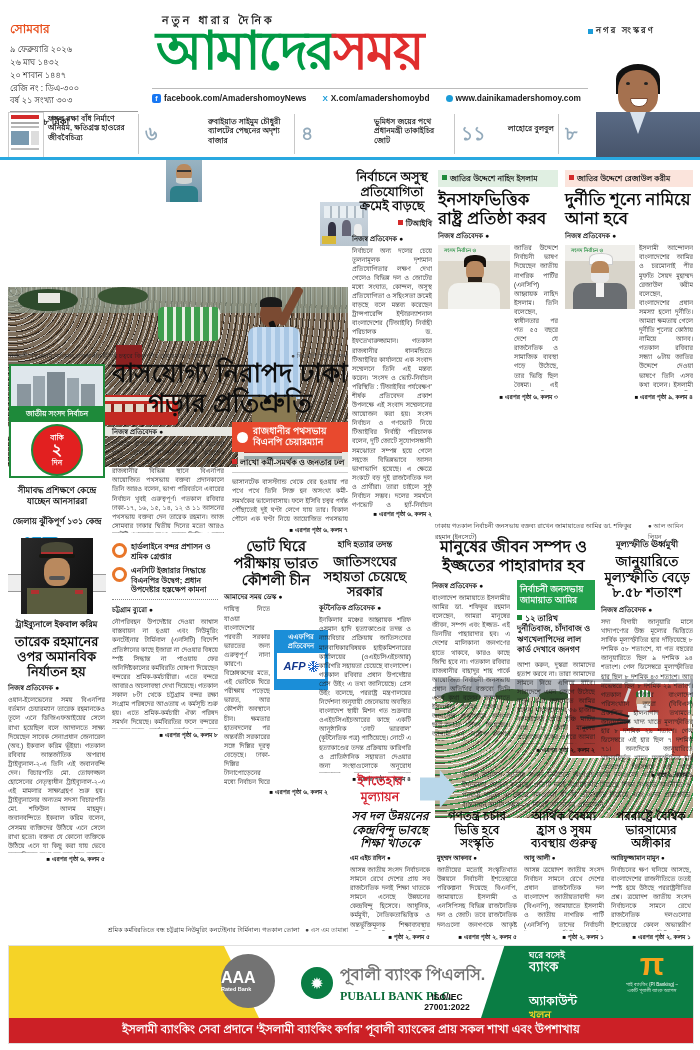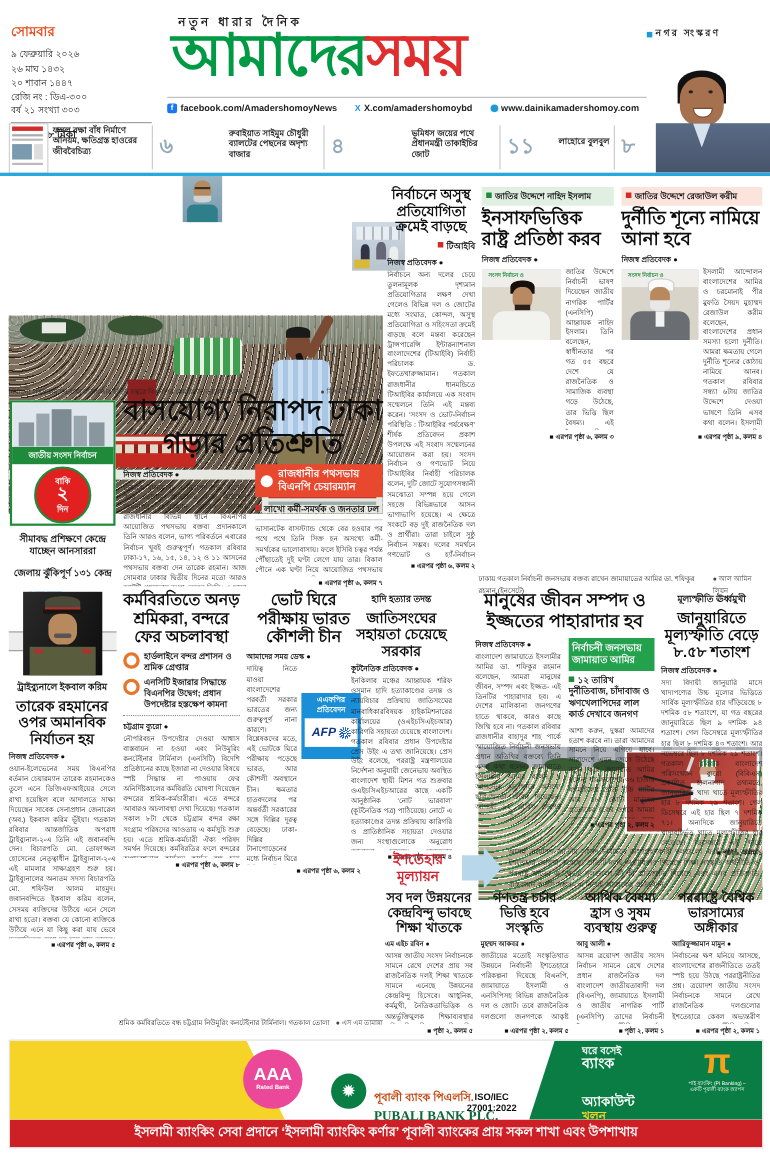--- a/index.html
+++ b/index.html
@@ -287,21 +287,20 @@
     </div>
     <div class="kick" style="font-size:8.3px;margin-top:4px;">ট্রাইব্যুনালে ইকবাল করিম</div>
     <div class="hl" style="font-size:13px;margin:2px 0 3px;">তারেক রহমানের ওপর অমানবিক নির্যাতন হয়</div>
     <div class="by">নিজস্ব প্রতিবেদক ●</div>
     <div class="bt" style="height:158px;">ওয়ান-ইলেভেনের সময় বিএনপির বর্তমান চেয়ারম্যান তারেক রহমানকেও তুলে এনে ডিজিএফআইয়ের সেলে রাখা হয়েছিল বলে আদালতে সাক্ষ্য দিয়েছেন সাবেক সেনাপ্রধান জেনারেল (অব.) ইকবাল করিম ভূঁইয়া। গতকাল রবিবার আন্তর্জাতিক অপরাধ ট্রাইব্যুনাল-২-এ তিনি এই জবানবন্দি দেন। বিচারপতি মো. তোফাজ্জল হোসেনের নেতৃত্বাধীন ট্রাইব্যুনাল-২-এ এই মামলার সাক্ষ্যগ্রহণ শুরু হয়। ট্রাইব্যুনালের অন্যতম সদস্য বিচারপতি মো. শফিউল আলম মাহমুদ। জবানবন্দিতে ইকবাল করিম বলেন, সেসময় ব্যক্তিদের উঠিয়ে এনে সেলে রাখা হতো। বক্তব্য যে কোনো ব্যক্তিকে উঠিয়ে এনে যা কিছু করা যায় ভেবে মনস্তাত্ত্বিক ব্যথা দূর হয়ে যায় তাদের। অর্থাৎ, যা ইচ্ছা তা-ই করা হতো- ভাবতে শুরু করেন তারা। তিনি বলেন, ২০০৭ থেকে ২০০৯ সালে মূল নিয়ন্ত্রক হয়ে ওঠে ডিজিএফআই। বিভিন্ন সময়ে তারা লোকদের উঠিয়ে এনে নিজেদের সেলে রেখে জিজ্ঞাসাবাদ করত। এর মধ্যে অনেক মন্ত্রী-রাজনৈতিক ব্যক্তি</div>
     <div class="jp">■ এরপর পৃষ্ঠা ৬, কলম ৫</div>
   </div>
 
 
   <div class="abs" style="left:112px;top:538px;width:106px;">
-    <div class="hl" style="font-size:14.5px;">কর্মবিরতিতে অনড় শ্রমিকরা, বন্দরে ফের অচলাবস্থা</div>
     <div class="b-item">
       <span class="dot-orange"></span>
       <span>হার্ডলাইনে বন্দর প্রশাসন ও শ্রমিক গ্রেপ্তার</span>
     </div>
     <div class="b-item">
       <span class="dot-orange"></span>
       <span>এনসিটি ইজারার সিদ্ধান্তে বিএনপির উদ্বেগ; প্রধান উপদেষ্টার হস্তক্ষেপ কামনা</span>
     </div>
     <div style="border-bottom:1px dotted #888;margin:3px 0 4px;"></div>
     <div class="by">চট্টগ্রাম ব্যুরো ●</div>
@@ -359,21 +358,21 @@
 
 
   <div class="abs" style="left:342px;top:774px;width:76px;text-align:center;color:#d41f2c;font-weight:bold;font-size:12.5px;line-height:1.25;">
     <div>ইশতেহার</div>
     <div>মূল্যায়ন</div>
   </div>
   <div class="abs" style="left:420px;top:770px;width:36px;height:38px;background:#b9d7ea;clip-path:polygon(0 20%,55% 20%,55% 0,100% 50%,55% 100%,55% 80%,0 80%);"></div>
   <div class="abs" style="left:462px;top:770px;width:228px;font-size:6.8px;line-height:1.45;text-align:justify;color:#222;">আসন্ন ত্রয়োদশ জাতীয় সংসদ নির্বাচনে অংশগ্রহণকারী দলগুলো এরই মধ্যে তাদের ইশতেহার ঘোষণা করেছে। প্রতিটি দলই অগ্রাধিকার দিয়েছে শিক্ষা সংস্কৃতি অর্থনীতি ও পররাষ্ট্র খাতে। এ ক্ষেত্রে দলগুলো কী কী প্রতিশ্রুতি দিয়েছে এবং এসব প্রতিশ্রুতি বাস্তবায়ন কতটা সম্ভব– এ নিয়েই আজকের প্রতিবেদন</div>
 
   <div class="abs" style="left:350px;top:810px;width:80px;">
-    <div class="hl" style="font-size:11.8px;">সব দল উন্নয়নের কেন্দ্রবিন্দু ভাবছে শিক্ষা খাতকে</div>
+    <div class="hl" style="font-size:11.8px;font-style:italic;">সব দল উন্নয়নের কেন্দ্রবিন্দু ভাবছে শিক্ষা খাতকে</div>
     <div class="by" style="font-size:6.2px;margin-top:2px;">এম এইচ রবিন ●</div>
     <div class="bt" style="height:66px;">আসন্ন জাতীয় সংসদ নির্বাচনকে সামনে রেখে দেশের প্রায় সব রাজনৈতিক দলই শিক্ষা খাতকে সামনে এনেছে উন্নয়নের কেন্দ্রবিন্দু হিসেবে। আধুনিক, কর্মমুখী, নৈতিকতাভিত্তিক ও অন্তর্ভুক্তিমূলক শিক্ষাব্যবস্থার প্রতিশ্রুতি মিলেছে বিএনপি, জামায়াতে ইসলামী, জাতীয় নাগরিক পার্টি (এনসিপি), ইসলামী আন্দোলন বাংলাদেশ এবং এবি পার্টির ইশতেহারে। তবে প্রতিশ্রুতির</div>
     <div class="jp">■ পৃষ্ঠা ২, কলম ৫</div>
   </div>
 
   <div class="abs" style="left:437px;top:810px;width:80px;">
     <div class="hl" style="font-size:11.8px;">গণতন্ত্র চর্চার ভিত্তি হবে সংস্কৃতি</div>
     <div class="by" style="font-size:6.2px;margin-top:2px;">মুহম্মদ আকবর ●</div>
     <div class="bt" style="height:66px;">জাতীয়ের মতোই সংস্কৃতিখাত উন্নয়নে নির্বাচনী ইশতেহারে পরিকল্পনা দিয়েছে বিএনপি, জামায়াতে ইসলামী ও এনসিপিসহ বিভিন্ন রাজনৈতিক দল ও জোট। তবে রাজনৈতিক দলগুলো জনগণকে আকৃষ্ট করতে অনেক চমকপ্রদ কথা বললেও ইশতেহারের বাস্তবায়ন আকাঙ্ক্ষা পোষণ করা না বলে অভিযোগ সাংস্কৃতিক ব্যক্তিত্বদের। তাই প্রতিশ্রুতির পুনরাবৃত্তি</div>
     <div class="jp">■ এরপর পৃষ্ঠা ২, কলম ৫</div>
@@ -393,28 +392,28 @@
     <div class="jp">■ এরপর পৃষ্ঠা ২, কলম ১</div>
   </div>
 
   <div class="abs" style="left:108px;top:925px;width:240px;display:flex;justify-content:space-between;">
     <span class="cap">শ্রমিক কর্মবিরতিতে বন্ধ চট্টগ্রাম নিউমুরিং কনটেইনার টার্মিনাল। গতকাল তোলা</span>
     <span class="credit">● এস এম তামান্না</span>
   </div>
 
   <div class="abs" style="left:8px;top:945px;width:684px;height:97px;border:1px solid #e0e0e0;overflow:hidden;background:#fff;">
     <div class="abs" style="left:0;top:0;width:250px;height:72px;background:#f5d327;clip-path:polygon(0 0,86% 0,100% 100%,0 100%);"></div>
-    <div class="abs" style="left:212px;top:8px;width:54px;height:54px;border-radius:50%;background:#ec4899;color:#fff;text-align:center;display:flex;flex-direction:column;justify-content:center;">
+    <div class="abs" style="left:212px;top:8px;width:54px;height:54px;border-radius:50%;background:#737373;color:#fff;display:flex;flex-direction:column;justify-content:center;">
       <span style="font-size:16px;font-weight:900;line-height:1;">AAA</span>
       <span style="font-size:5.5px;font-weight:bold;">Rated Bank</span>
     </div>
     <div class="abs" style="left:292px;top:16px;display:flex;align-items:center;gap:7px;">
       <span style="width:32px;height:32px;border-radius:50%;background:#0a7d44;color:#fff;font-size:16px;display:inline-flex;align-items:center;justify-content:center;">✹</span>
       <span>
-        <div style="font-size:10px;font-weight:bold;color:#c2410c;margin-top:28px;">পূবালী ব্যাংক পিএলসি.</div>
+        <div style="font-size:16px;font-weight:bold;color:#737373;">পূবালী ব্যাংক পিএলসি.</div>
         <div style="font-size:12px;font-weight:bold;color:#0b6b38;font-family:'Liberation Serif',serif;">PUBALI BANK PLC.</div>
       </span>
     </div>
     <div class="abs" style="left:398px;top:46px;width:80px;text-align:center;font-size:8.5px;font-weight:bold;color:#111;line-height:1.2;">
       <div>ISO/IEC</div>
       <div>27001:2022</div>
     </div>
     <div class="abs" style="right:0;top:0;width:212px;height:72px;background:#0a7d44;clip-path:polygon(11% 0,100% 0,100% 100%,0 100%);">
       <div class="abs" style="left:48px;top:4px;color:#fff;font-weight:bold;line-height:1.15;">
         <div style="font-size:9px;">ঘরে বসেই</div>

